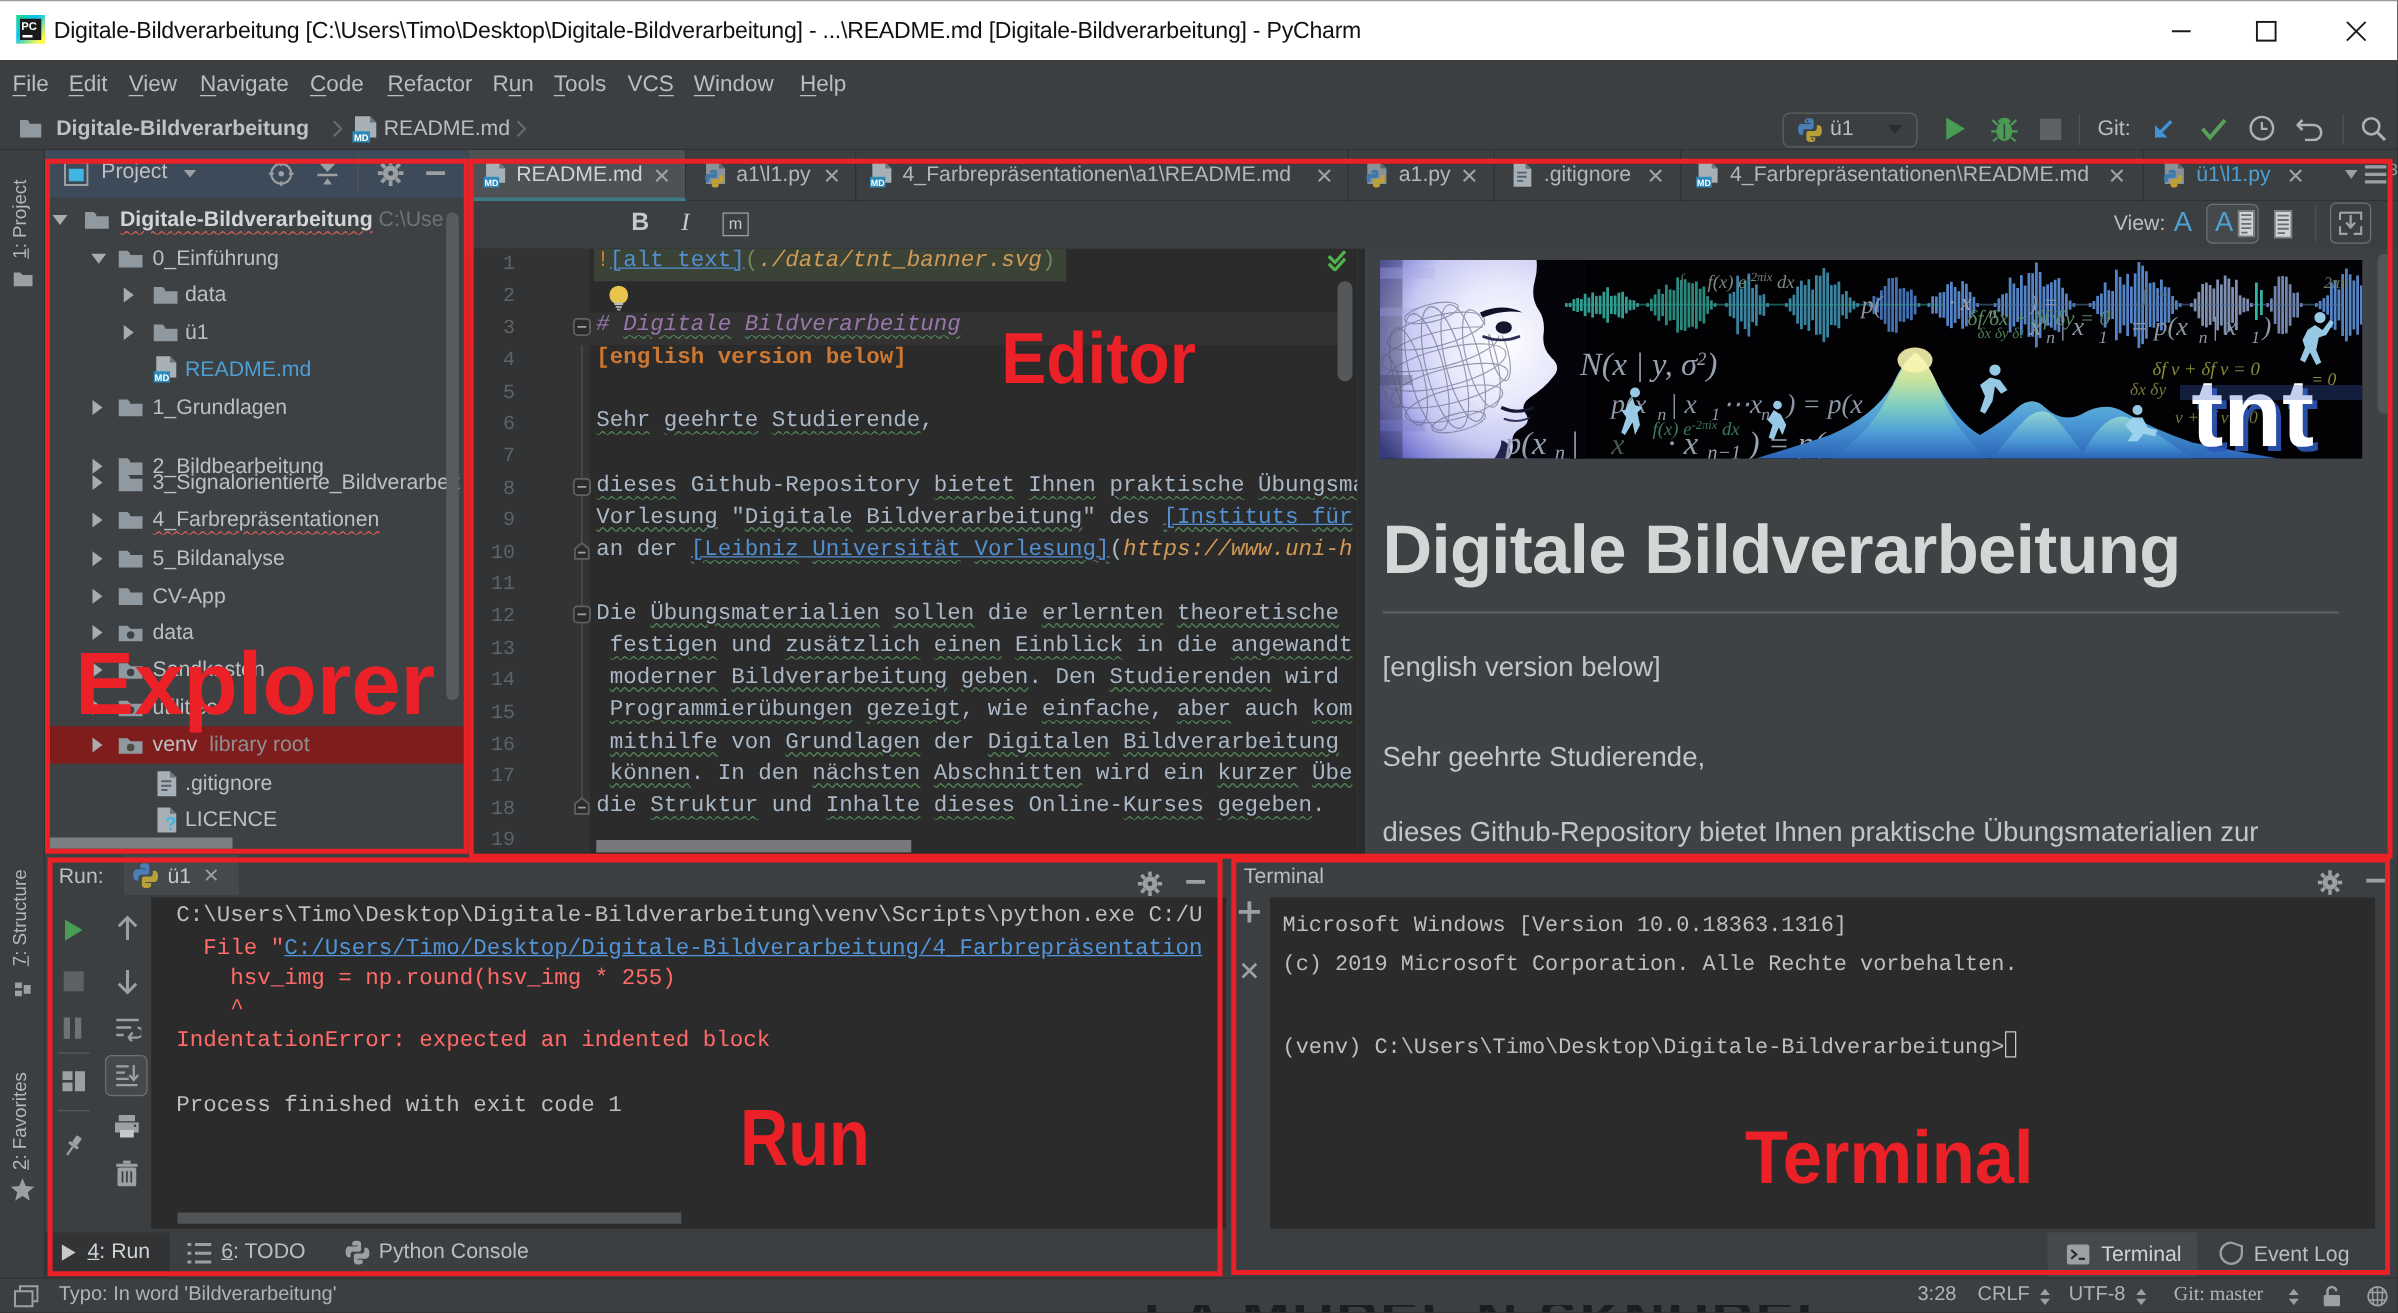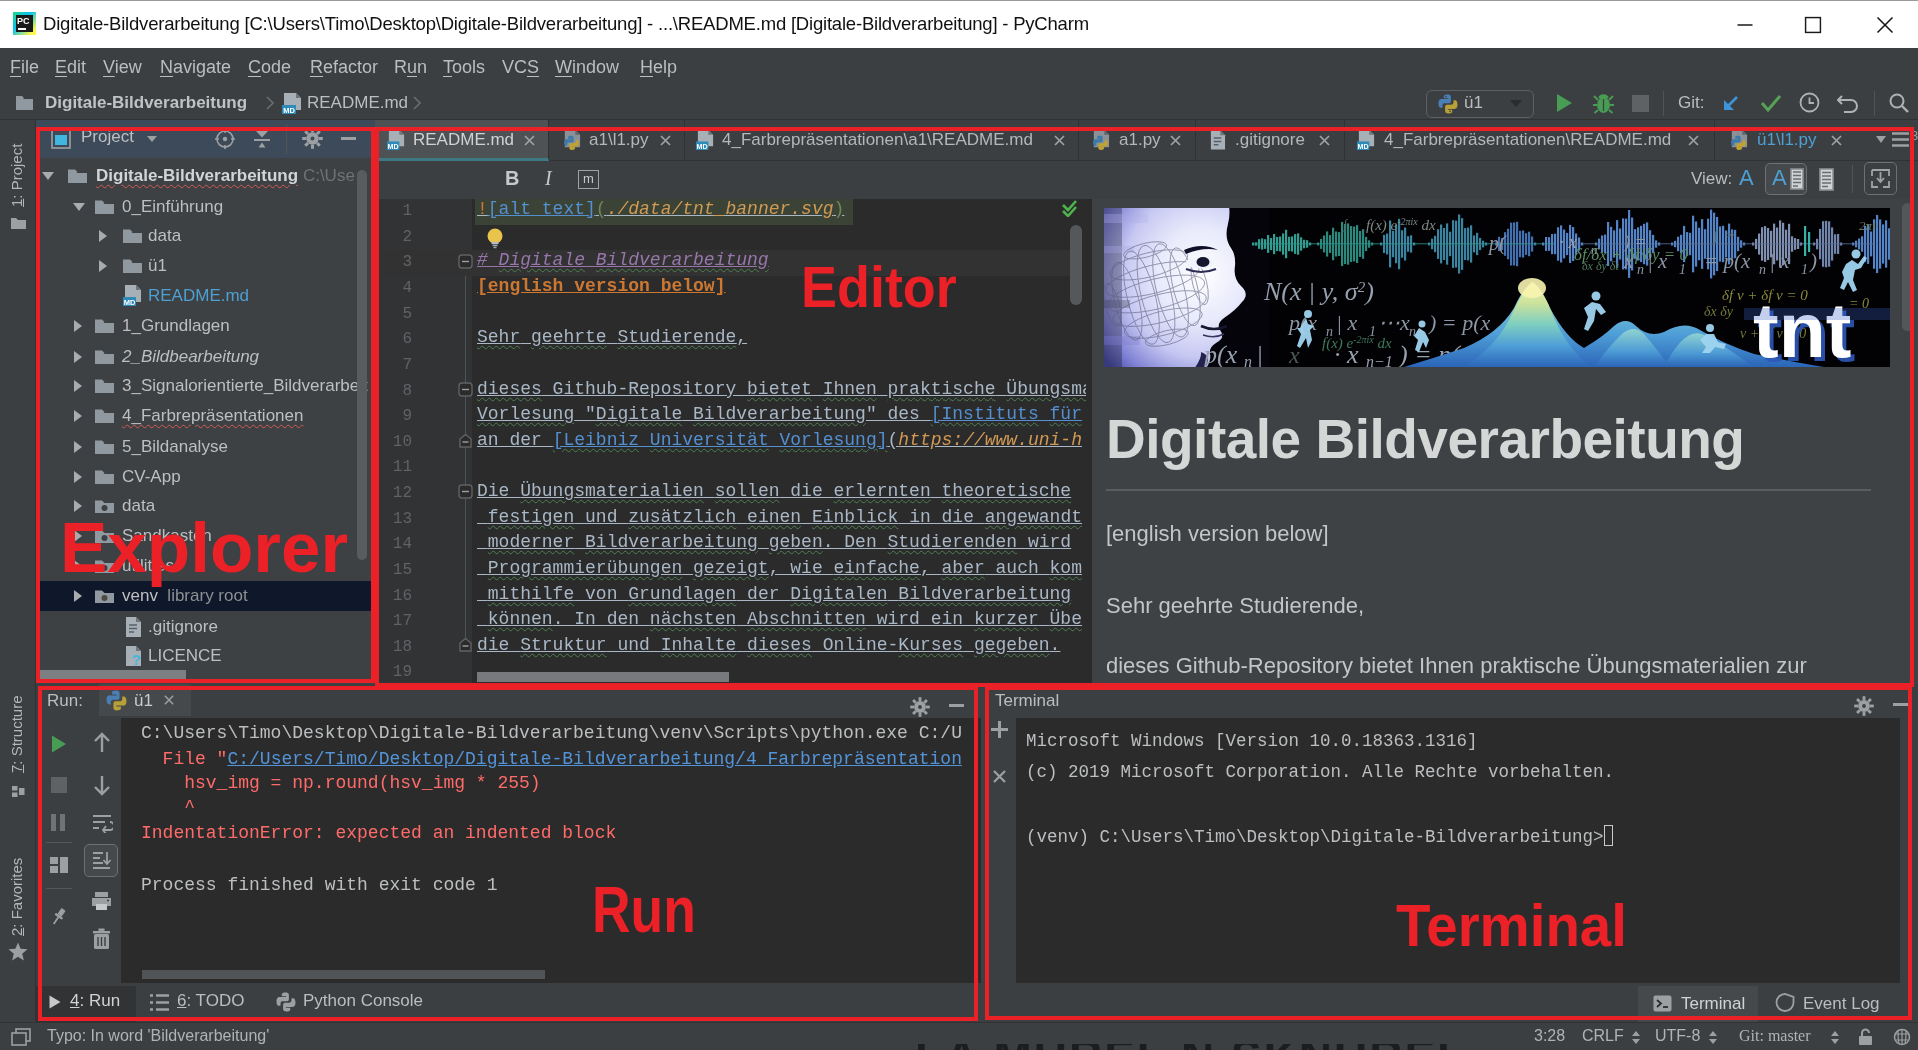--- a/index.html
+++ b/index.html
@@ -51,21 +51,21 @@
 .tab.sel { background:#4e5254; border-bottom:3px solid #3e7a85; }
 .tclose { position:absolute; top:14px; width:13px; height:13px; }
 
 
 #mdbar { position:absolute; left:375px; top:161px; width:1543px; height:38px; background:#3c3f41; }
 
 
 #editor { position:absolute; left:375px; top:199px; width:711px; height:485px; background:#2b2b2b; overflow:hidden; }
 #gutter { position:absolute; left:0; top:0; width:97px; height:485px; background:#313335; }
 .lnum { position:absolute; left:0px; width:37px; text-align:right; font-family:"Liberation Mono",monospace; font-size:16px; color:#606366; }
-.eline { position:absolute; left:102px; font-family:"Liberation Mono",monospace; font-size:18px; color:#a9b7c6; white-space:pre;text-decoration:underline; }
+.eline { position:absolute; left:102px; font-family:"Liberation Mono",monospace; font-size:18px; color:#a9b7c6; white-space:pre; }
 .sq { text-decoration:underline; text-decoration-style:wavy; text-decoration-color:#4e8052; text-decoration-thickness:1px; text-underline-offset:3px; }
 .lnk { color:#548fd0; text-decoration:underline; text-decoration-color:#548fd0; }
 
 
 #preview { position:absolute; left:1086px; top:199px; width:832px; height:485px; background:#3e4244; overflow:hidden; }
 
 
 #run { position:absolute; left:36px; top:684px; width:945px; height:338px; background:#3c3f41; }
 #run-console { position:absolute; left:85px; top:34px; width:860px; height:265px; background:#2b2b2b; overflow:hidden; }
 .cline { position:absolute; font-family:"Liberation Mono",monospace; font-size:18px; white-space:pre; }
@@ -289,21 +289,21 @@
         </svg>
         <div class="lbl" style="left:112px; color:#4e9fd2;">README.md</div>
       </div>
     <div class="tree-row" style="top:191px;">
         <div class="tri col" style="left:38px; top:9px;"></div>
         <svg class="abs" style="left:58px; top:6px;" width="21" height="17" viewBox="0 0 21 17">
           <path d="M1 3.5 h7 l2.5 2.5 h9.5 v10 h-19 z M1 2.5 h7 l2.5 2.5 h-9.5 z" fill="#90999f"></path>
         </svg>
         <div class="lbl" style="left:86px;">1_Grundlagen</div>
       </div>
-    <div class="tree-row" style="top:222px;font-style:italic;">
+    <div class="tree-row" style="top:238px;">
         <div class="tri col" style="left:38px; top:9px;"></div>
         <svg class="abs" style="left:58px; top:6px;" width="21" height="17" viewBox="0 0 21 17">
           <path d="M1 3.5 h7 l2.5 2.5 h9.5 v10 h-19 z M1 2.5 h7 l2.5 2.5 h-9.5 z" fill="#90999f"></path>
         </svg>
         <div class="lbl" style="left:86px;">2_Bildbearbeitung</div>
       </div>
     <div class="tree-row" style="top:251px;">
         <div class="tri col" style="left:38px; top:9px;"></div>
         <svg class="abs" style="left:58px; top:6px;" width="21" height="17" viewBox="0 0 21 17">
           <path d="M1 3.5 h7 l2.5 2.5 h9.5 v10 h-19 z M1 2.5 h7 l2.5 2.5 h-9.5 z" fill="#90999f"></path>
@@ -349,21 +349,21 @@
         <div class="lbl" style="left:86px;">utilities</div>
       </div>
     <div class="tree-row" style="top:401px;">
         <div class="tri col" style="left:38px; top:9px;"></div>
         <svg class="abs" style="left:58px; top:6px;" width="21" height="17" viewBox="0 0 21 17">
           <path d="M1 3.5 h7 l2.5 2.5 h9.5 v10 h-19 z" fill="#90999f"></path>
           <circle cx="10.5" cy="11" r="3" fill="#3d4144"></circle>
         </svg>
         <div class="lbl" style="left:86px;">Sandkasten</div>
       </div>
-    <div class="tree-row" style="top:461px; background:#0f172a;">
+    <div class="tree-row" style="top:461px; background:#7f1d1d;">
         <div class="tri col" style="left:38px; top:9px;"></div>
         <svg class="abs" style="left:58px; top:6px;" width="21" height="17" viewBox="0 0 21 17">
           <path d="M1 3.5 h7 l2.5 2.5 h9.5 v10 h-19 z" fill="#90999f"></path>
           <circle cx="10.5" cy="11" r="3" fill="#4e4b44"></circle>
         </svg>
         <div class="lbl" style="left:86px;">venv&nbsp;&nbsp;<span style="color:#8d9093;">library root</span></div>
       </div>
     <div class="tree-row" style="top:492px;">
         <svg class="abs" style="left:88px; top:4px;" width="18" height="22" viewBox="0 0 18 22">
           <path d="M2 1 h10 l5 5 v15 h-15 z" fill="#a7b0b6"></path>

